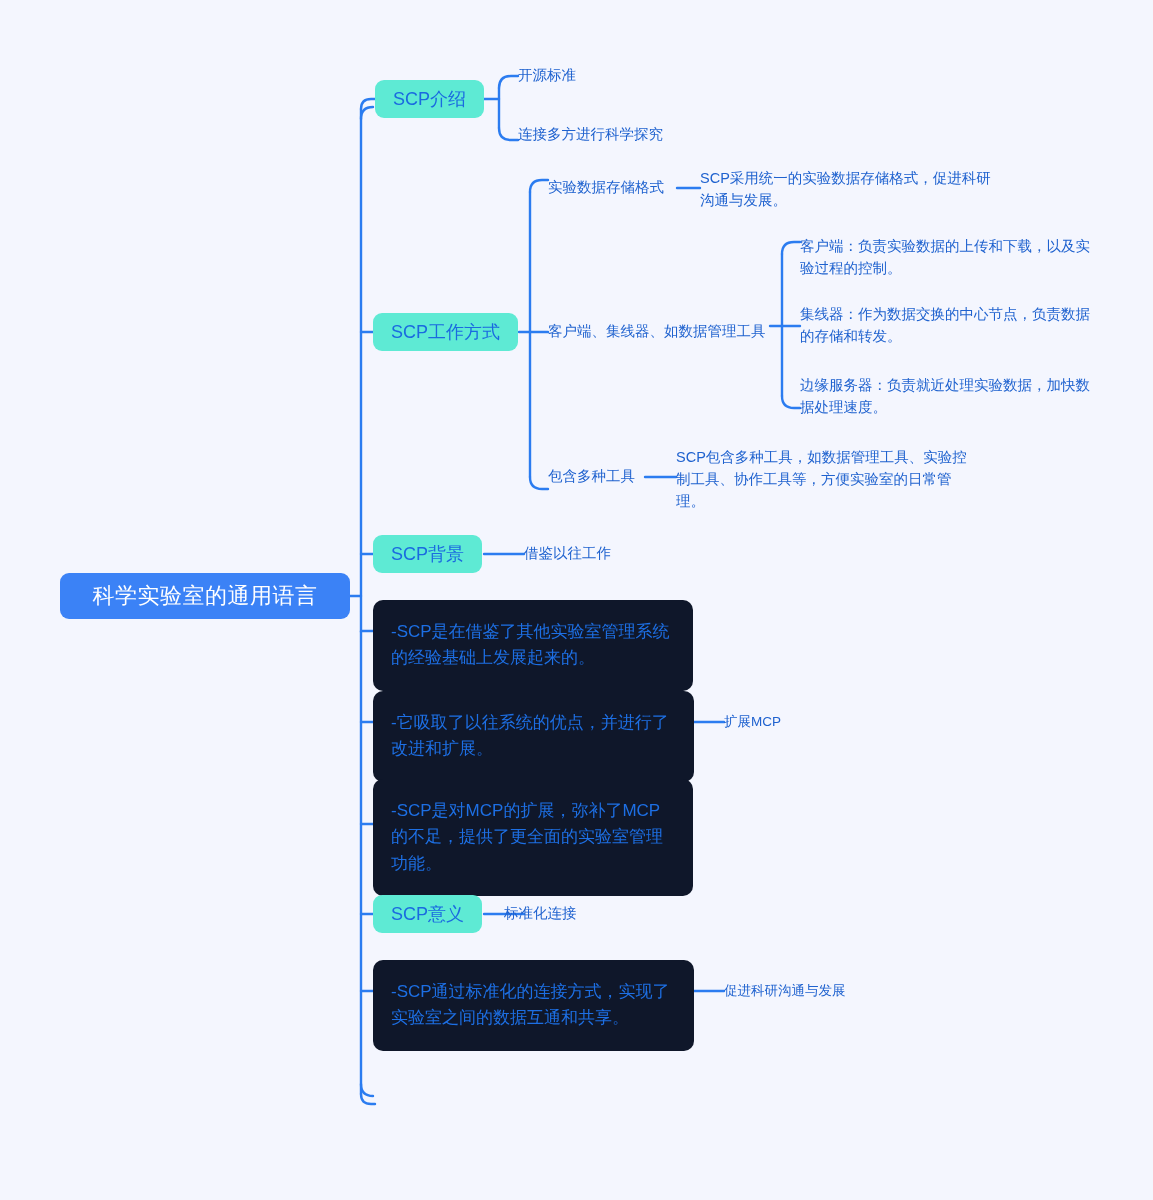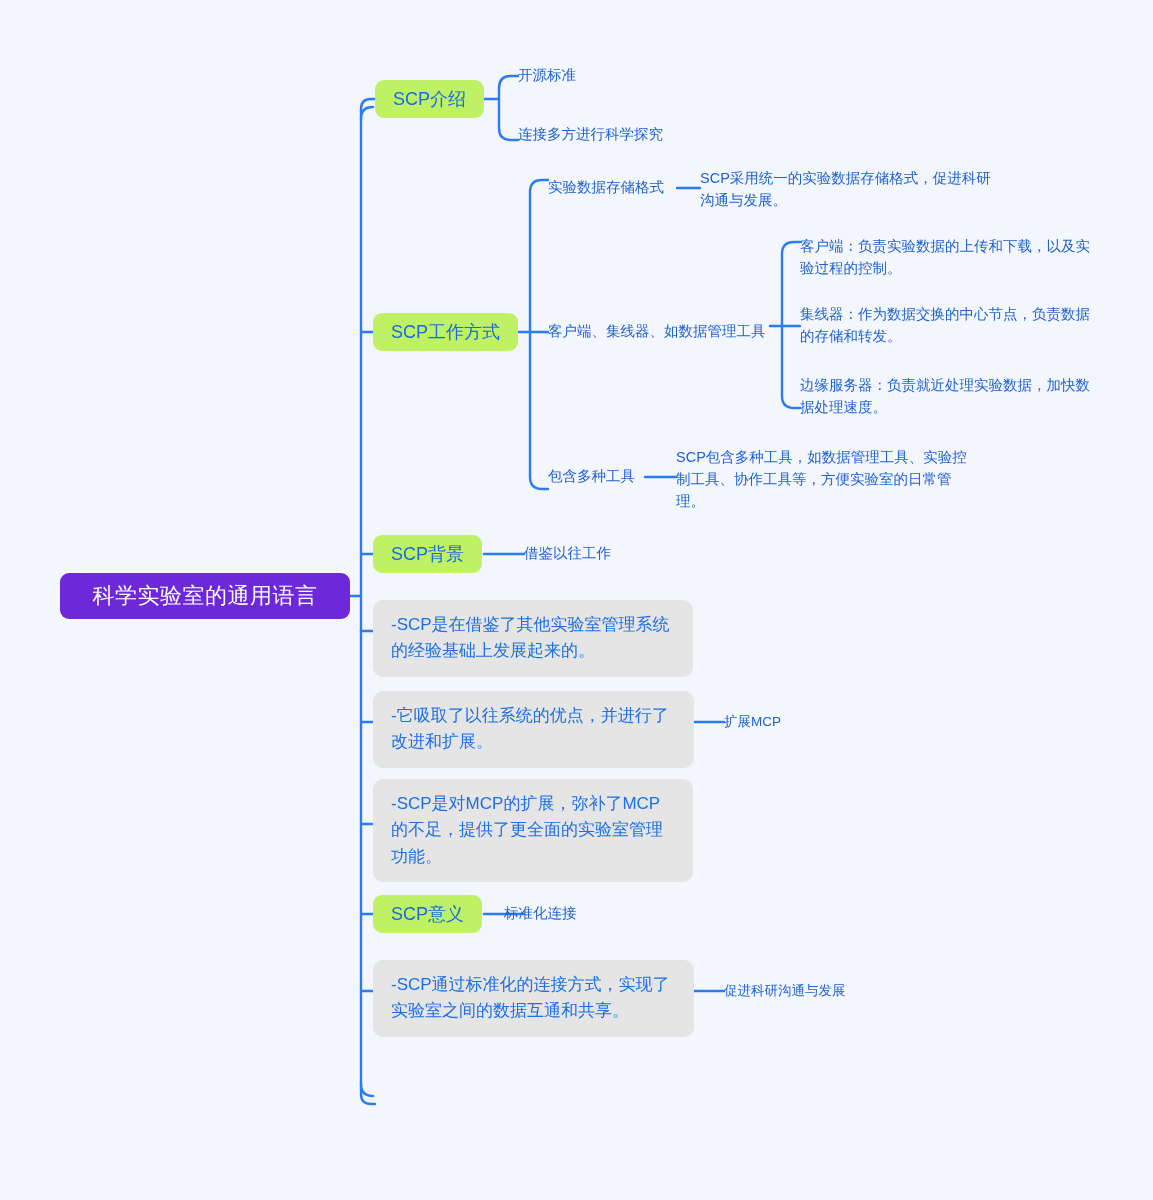--- a/index.html
+++ b/index.html
@@ -10,38 +10,38 @@
     overflow:hidden;
   }
   #canvas{position:relative;width:1153px;height:1200px;}
   svg.links{position:absolute;left:0;top:0;width:1153px;height:1200px;pointer-events:none;}
 
   .node{position:absolute;box-sizing:border-box;}
 
   
   .root{
     left:60px;top:573px;width:290px;height:46px;
-    background:#6d28d9;border-radius:9px;
+    background:#3b82f6;border-radius:9px;
     color:#ffffff;font-size:22px;
     display:flex;align-items:center;justify-content:center;
     letter-spacing:.5px;
   }
 
   
   .chip{
-    background:#bef264;border-radius:9px;
+    background:#5eead4;border-radius:9px;
     color:#1a6ae0;font-size:18px;
     display:flex;align-items:center;
     padding:0 18px;height:38px;
   }
   
   .para{
-    background:#e5e5e5;border-radius:10px;
+    background:#0f172a;border-radius:10px;
     color:#1d6fe4;font-size:17px;line-height:1.55;
-    padding:12px 18px;box-sizing:border-box;
+    padding:19px 18px;box-sizing:border-box;
   }
   
   .leaf{
     color:#1f62cf;font-size:14.5px;line-height:1.5;
     display:flex;align-items:center;
   }
   .leaf.small{font-size:13.5px;}
   .leaf.wrap{display:block;}
 </style>
 </head>

